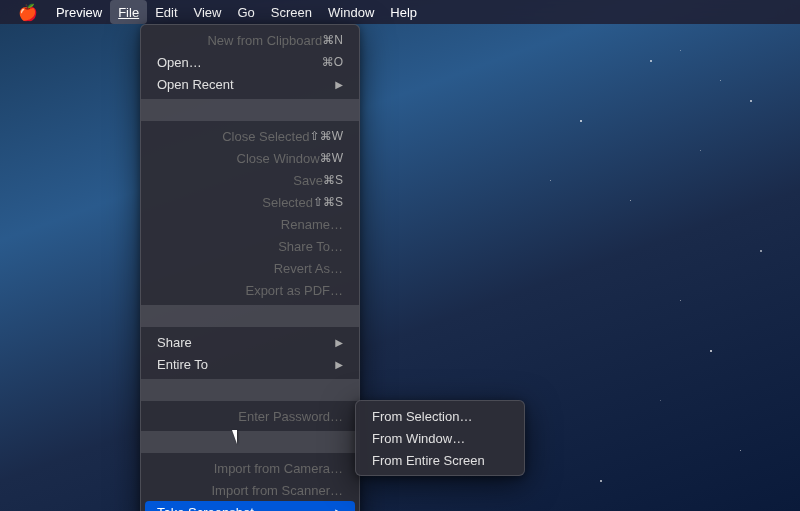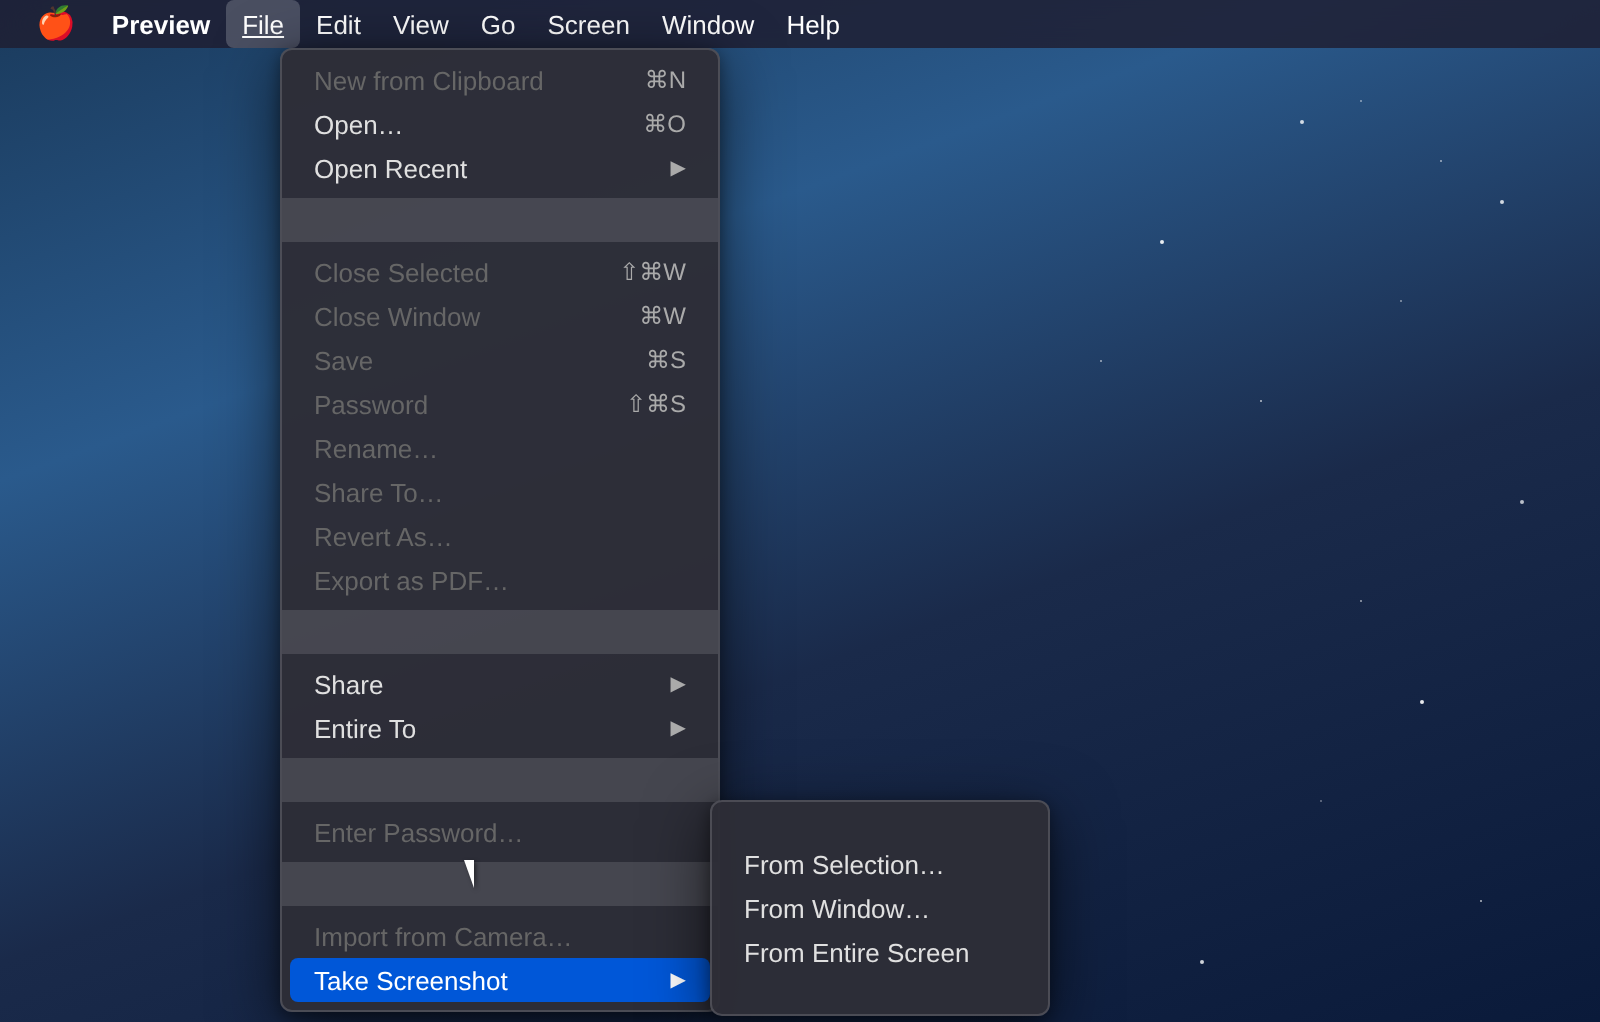--- a/index.html
+++ b/index.html
@@ -48,21 +48,21 @@
     }
     .menubar-item.active {
       background: rgba(255,255,255,0.2);
       text-decoration: underline;
     }
     .menubar-apple {
       font-size: 16px;
       padding: 0 10px;
     }
     .menubar-app {
-      font-weight: 700;
+      font-weight: 400;
     }
 
     
     .dropdown-wrapper {
       position: absolute;
       top: 24px;
       left: 140px;
       display: flex;
       z-index: 200;
     }
@@ -83,20 +83,21 @@
       padding: 3px 16px;
       font-size: 13px;
       color: #e0e0e0;
       cursor: pointer;
       position: relative;
       min-height: 22px;
     }
     .menu-item.disabled {
       color: #666;
       cursor: default;
+      text-align: right;
     }
     .menu-item.highlighted {
       background: #0057d8;
       color: white;
       border-radius: 4px;
       margin: 0 4px;
       padding: 3px 12px;
     }
     .menu-item.separator {
       height: 1px;
@@ -118,21 +119,21 @@
       color: white;
     }
     .menu-item .item-label {
       flex: 1;
     }
 
     
     .submenu-panel {
       background: rgba(45, 45, 55, 0.97);
       border-radius: 6px;
-      padding: 20px 0;
+      padding: 4px 0;
       min-width: 170px;
       box-shadow: 0 8px 32px rgba(0,0,0,0.6), 0 2px 8px rgba(0,0,0,0.4);
       border: 1px solid rgba(255,255,255,0.15);
       position: absolute;
       left: 215px;
       top: 376px;
     }
 
     
     .cursor {
@@ -234,21 +235,21 @@
       <span class="item-label">Close Window</span>
       <span class="shortcut">⌘W</span>
     </div>
 
     <div class="menu-item disabled">
       <span class="item-label">Save</span>
       <span class="shortcut">⌘S</span>
     </div>
 
     <div class="menu-item disabled">
-      <span class="item-label">Password</span>
+      <span class="item-label">Selected</span>
       <span class="shortcut">⇧⌘S</span>
     </div>
 
     <div class="menu-item disabled">
       <span class="item-label">Rename…</span>
     </div>
 
     <div class="menu-item disabled">
       <span class="item-label">Share To…</span>
     </div>
@@ -278,20 +279,23 @@
     <div class="menu-item disabled">
       <span class="item-label">Enter Password…</span>
     </div>
 
     <div class="menu-item separator"></div>
 
     <div class="menu-item disabled">
       <span class="item-label">Import from Camera…</span>
     </div>
 
+    <div class="menu-item disabled">
+      <span class="item-label">Import from Scanner…</span>
+    </div>
 
     <div class="menu-item highlighted">
       <span class="item-label">Take Screenshot</span>
       <span class="arrow">▶</span>
     </div>
 
   </div>
 
   <div class="submenu-panel">
 

